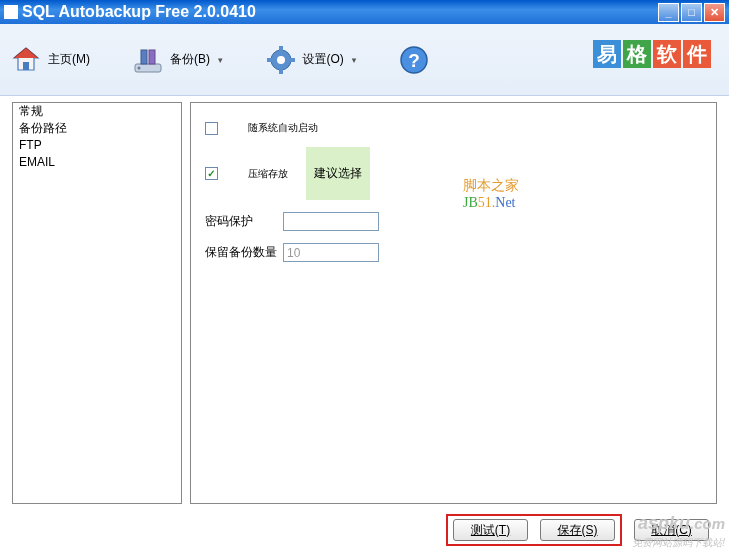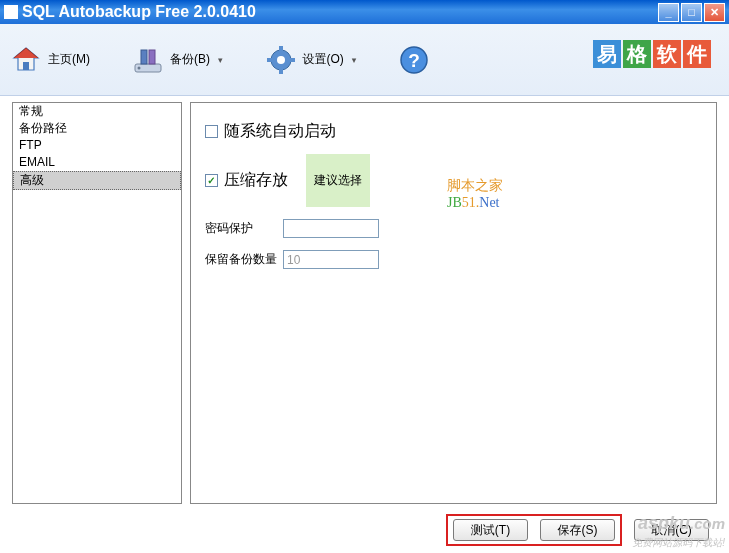--- a/index.html
+++ b/index.html
@@ -26,34 +26,34 @@
 .content { display: flex; height: 414px; padding: 6px 12px 6px 12px; gap: 8px; }
 .sidebar { width: 170px; border: 1px solid #888; background: #fff; }
 .sidebar-item { padding: 1px 6px; cursor: pointer; font-size: 12px; line-height: 15px; }
 .sidebar-item.selected { background: #d0d0d0; border: 1px dotted #666; }
 
 .form-panel { flex: 1; border: 1px solid #888; background: #fff; padding: 18px 14px; position: relative; }
 .form-row { display: flex; align-items: center; margin-bottom: 12px; }
 .checkbox { width: 13px; height: 13px; border: 1px solid #6b8aad; margin-right: 6px; display: inline-flex; align-items: center; justify-content: center; font-size: 10px; color: #228b22; background: #fff; }
 .checkbox.checked::after { content: "✓"; font-weight: bold; }
 .row-label { width: 78px; font-size: 12px; }
-.field-label { font-size: 16px; margin-right: 4px; }
+.field-label { font-size: 10px; margin-right: 4px; margin-left: 24px; }
 .hint { background: #d9f0c8; padding: 18px 8px; margin-left: 14px; font-size: 12px; }
 .text-input { width: 96px; height: 19px; border: 1px solid #7f9db9; padding: 0 3px; font-size: 12px; }
 .text-input.disabled { background: #fff; color: #999; }
 
-.watermark { position: absolute; left: 256px; top: 74px; color: #e59a2c; font-size: 14px; font-family: "SimSun", serif; line-height: 17px; pointer-events: none; }
+.watermark { position: absolute; left: 272px; top: 74px; color: #e59a2c; font-size: 14px; font-family: "SimSun", serif; line-height: 17px; pointer-events: none; }
 .watermark .ln2 { color: #e59a2c; }
 .watermark .ln2 .g { color: #3fa83f; }
 .watermark .ln2 .b { color: #3b6fc9; }
 
 
 .button-bar { display: flex; justify-content: flex-end; gap: 12px; padding: 4px 20px 10px 0; align-items: center; position: relative; }
 .highlight-box { border: 2px solid #d92020; padding: 3px 5px; display: flex; gap: 12px; }
-.btn { min-width: 75px; height: 22px; border: 1px solid #7a7a7a; border-radius: 3px; background: linear-gradient(to bottom, #fdfdfd, #e6e6e6); font-size: 12px; padding: 0 10px; cursor: pointer; }
+.btn { min-width: 75px; height: 22px; border: 1px solid #7a7a7a; border-radius: 3px; background: linear-gradient(to bottom, #fdfdfd, #e6e6e6); font-size: 12px; padding: 0 10px; cursor: pointer; text-decoration: underline; }
 
 
 .footer-mark { position: absolute; right: 4px; bottom: 2px; font-family: Arial; color: #c7c7c7; font-size: 18px; font-weight: bold; font-style: italic; line-height: 16px; text-align: right; }
 .footer-mark .sm { font-size: 10px; font-weight: normal; }
 
 
 svg { display: block; }
 </style>
 </head>
 <body>
@@ -119,21 +119,20 @@
     <span class="logo-box" style="background:#3b8fd8">易</span><span class="logo-box" style="background:#3fa548">格</span><span class="logo-box" style="background:#e85a3a;color:#fff">软</span><span class="logo-box" style="background:#e85a3a;color:#fff">件</span>
   </div>
 </div>
 
 <div class="content">
   <div class="sidebar">
     <div class="sidebar-item">常规</div>
     <div class="sidebar-item">备份路径</div>
     <div class="sidebar-item">FTP</div>
     <div class="sidebar-item">EMAIL</div>
-    <div class="sidebar-item selected">高级</div>
   </div>
 
   <div class="form-panel">
     <div class="form-row">
       <span class="checkbox"></span>
       <span class="field-label">随系统自动启动</span>
     </div>
     <div class="form-row">
       <span class="checkbox checked"></span>
       <span class="field-label">压缩存放</span>

